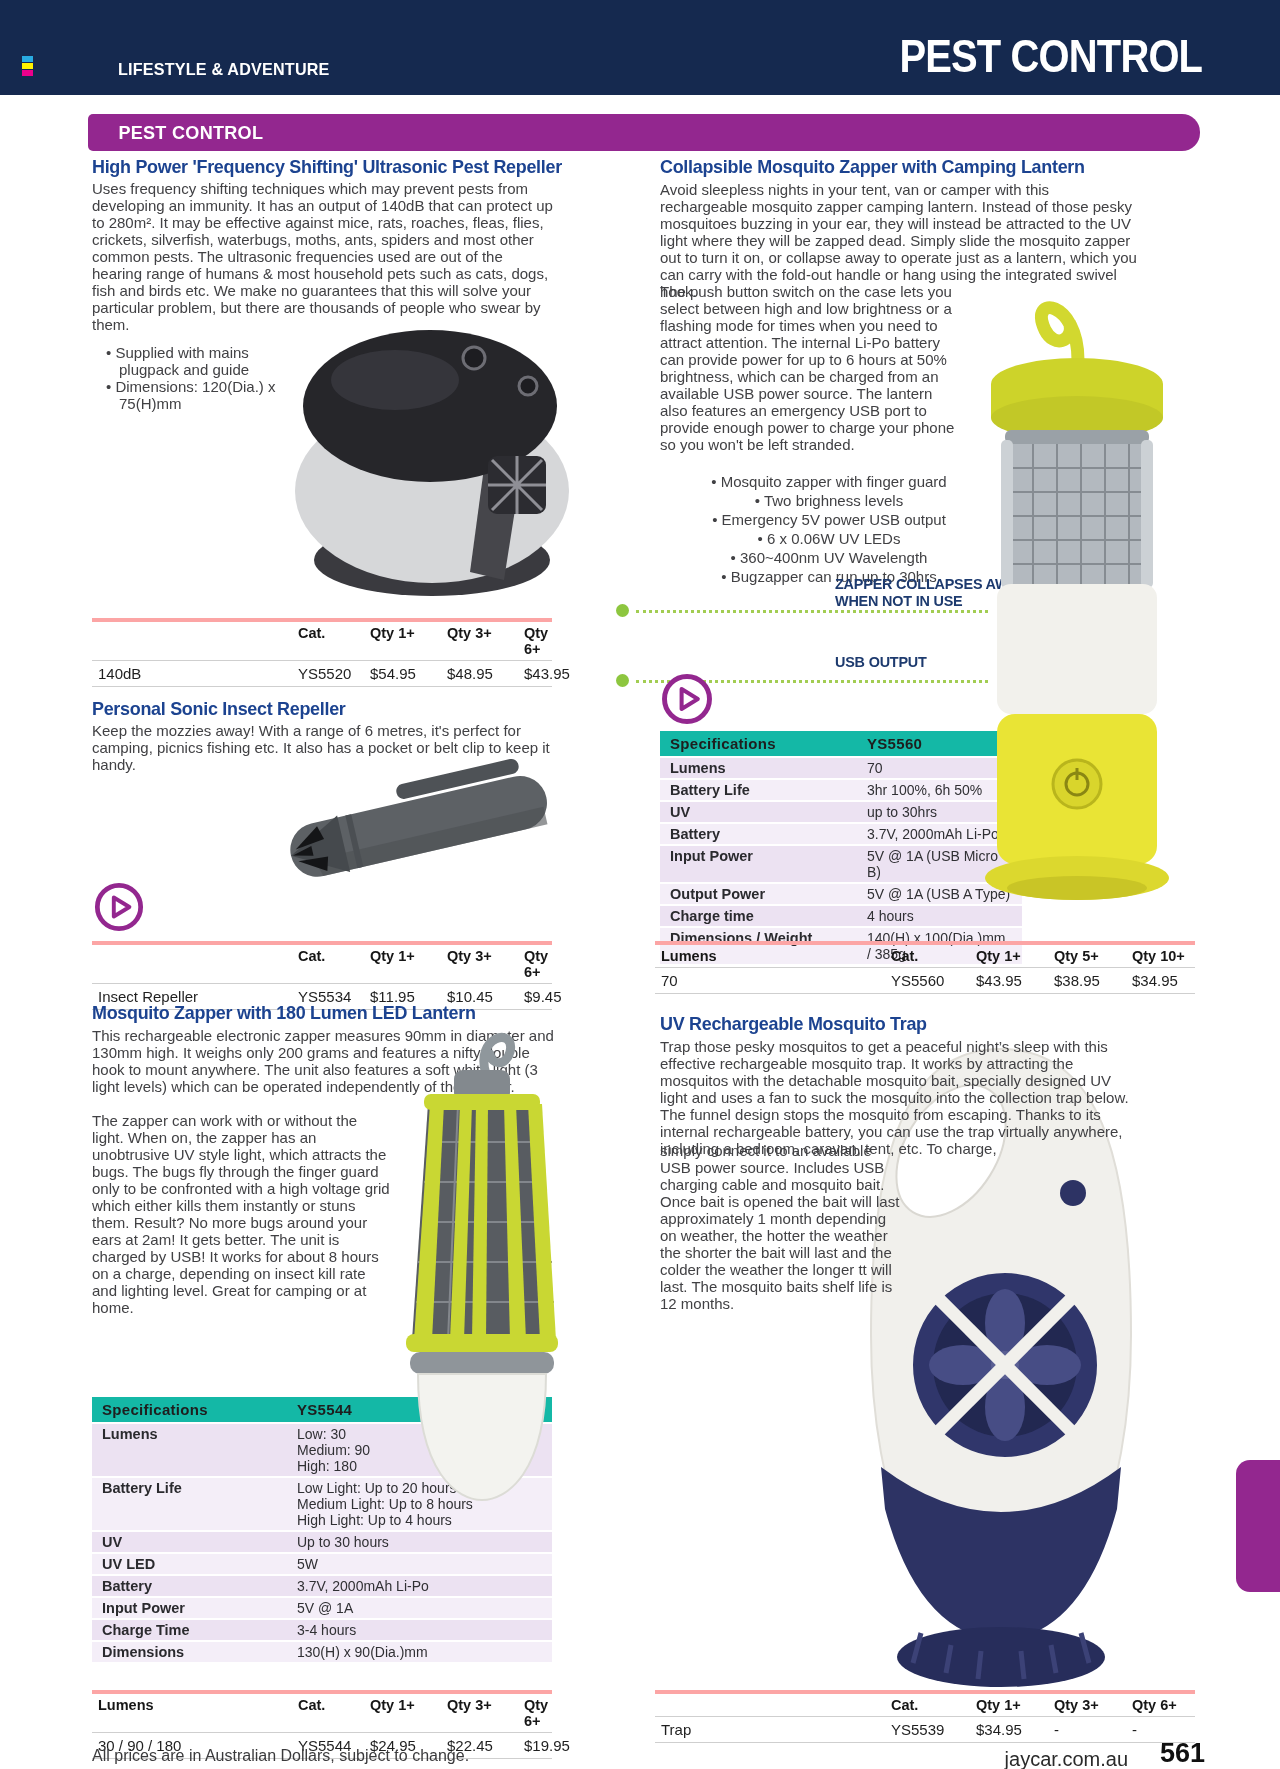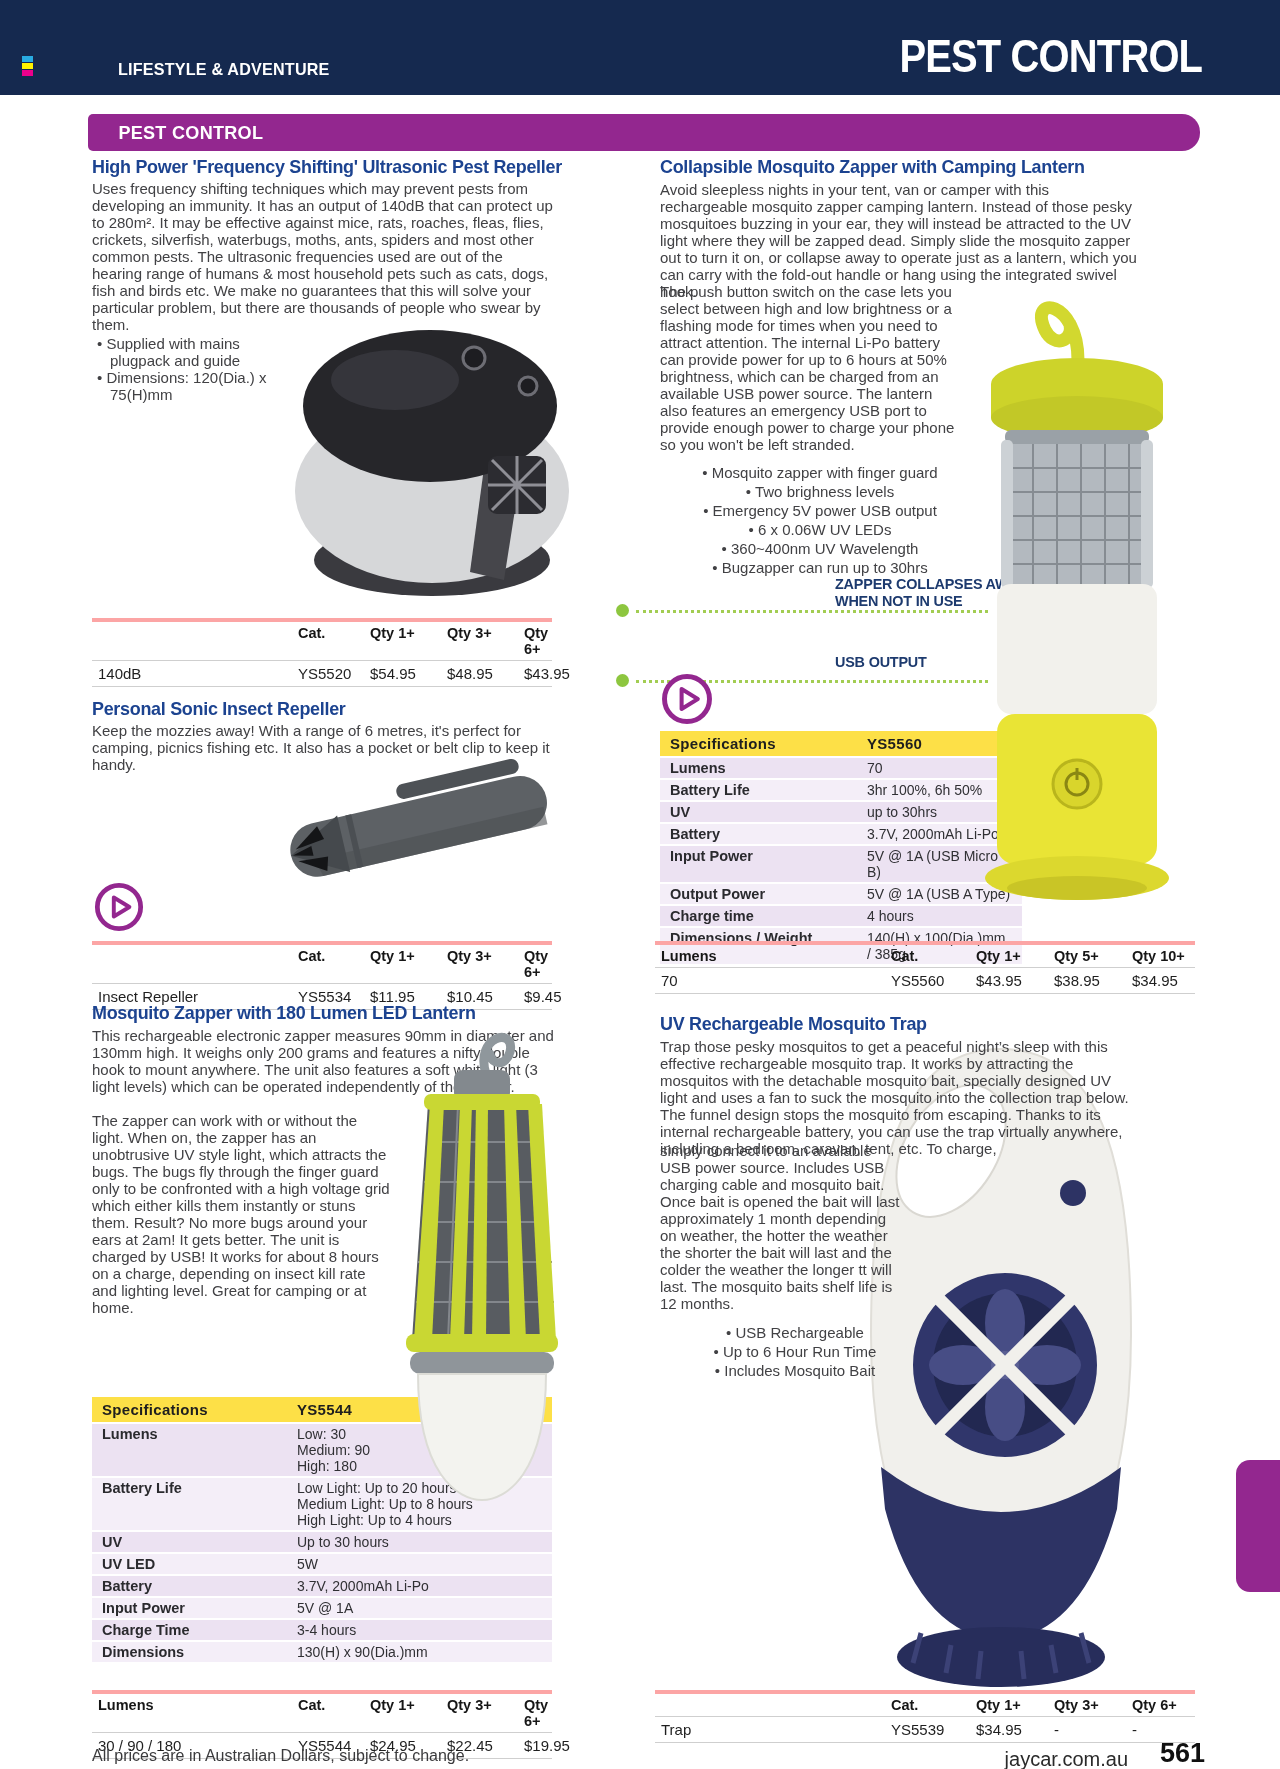--- a/index.html
+++ b/index.html
@@ -17,38 +17,38 @@
   .bigtitle{position:absolute;right:78px;top:28px;font-weight:900;font-size:47px;color:#fff;
             letter-spacing:-1px;transform:scaleX(.85);transform-origin:right;white-space:nowrap;}
   .band{position:absolute;left:88px;top:114px;width:1112px;height:37px;background:#93278f;
         border-radius:5px 18px 18px 5px;z-index:1;}
   .band span{display:block;font-weight:900;font-size:19px;line-height:37px;color:#fff;
              padding-left:32px;letter-spacing:.3px;transform:scaleX(.95);transform-origin:left;}
   
   .ptitle{font-weight:700;font-size:18.5px;line-height:22px;color:#1c4390;letter-spacing:-.3px;
           white-space:nowrap;transform:scaleX(.97);transform-origin:left;}
   .body{font-size:15px;line-height:17px;color:#414144;}
-  ul.blist{list-style:none;margin:5px;padding:0;font-size:15px;line-height:17px;color:#414144;}
+  ul.blist{list-style:none;margin:14px;padding:0;font-size:15px;line-height:17px;color:#414144;}
   ul.blist li{padding-left:13px;text-indent:-13px;}
   ul.blist li::before{content:"• ";}
   ul.sp li{line-height:19px;text-align:center;}
   
   .ptable{position:absolute;border-top:4px solid #fca5a5;z-index:1;background:transparent;}
   .hrow,.drow{display:grid;align-items:baseline;}
   .lcols{grid-template-columns:200px 72px 77px 77px 1fr;}
   .rcols{grid-template-columns:230px 85px 78px 78px 1fr;}
   .hrow{border-bottom:1px solid #cfcfcf;font-weight:700;font-size:14.5px;color:#161616;padding:3px 0 3px 6px;}
   .drow{border-bottom:1px solid #cfcfcf;font-size:15px;color:#1f1f1f;padding:4px 0 4px 6px;}
   
   .spec{position:absolute;z-index:1;}
   .srow{display:grid;margin-bottom:2px;}
   .scl{grid-template-columns:195px 1fr;}
   .scr{grid-template-columns:197px 1fr;}
   .srow>div{padding:2px 10px;}
-  .shead{background:#fde047;}
+  .shead{background:#14b8a6;}
   .shead div{font-weight:700;font-size:15px;color:#1e1e1e;letter-spacing:.3px;padding:4px 10px;}
   .rodd{background:#ece2f2;}
   .reven{background:#f4eef8;}
   .lab{font-weight:700;font-size:14.5px;color:#2a2a2e;}
   .val{font-size:14px;line-height:16px;color:#303034;white-space:pre-line;}
   
   .callout{position:absolute;font-weight:800;font-size:15px;line-height:16.5px;color:#1d3a6e;
            letter-spacing:-.2px;white-space:pre-line;z-index:1;transform:scaleX(.96);transform-origin:left;}
   .leader{position:absolute;border-top:3px dotted #a2cd52;z-index:1;}
   .gdot{position:absolute;width:13px;height:13px;border-radius:50%;background:#8dc63f;z-index:1;}
@@ -360,25 +360,20 @@
       <div>YS5560</div>
       <div>$43.95</div>
       <div>$38.95</div>
       <div>$34.95</div>
     </div>
   </div>
 
   <div class="txt ptitle" style="left:660px;top:1013px">UV Rechargeable Mosquito Trap</div>
   <div class="txt body" style="left:660px;top:1038px;width:480px">Trap those pesky mosquitos to get a peaceful night’s sleep with this effective rechargeable mosquito trap. It works by attracting the mosquitos with the detachable mosquito bait, specially designed UV light and uses a fan to suck the mosquito into the collection trap below. The funnel design stops the mosquito from escaping. Thanks to its internal rechargeable battery, you can use the trap virtually anywhere, including a bedroom, caravan, tent, etc. To charge,</div>
   <div class="txt body" style="left:660px;top:1142px;width:245px">simply connect it to an available USB power source. Includes USB charging cable and mosquito bait. Once bait is opened the bait will last approximately 1 month depending on weather, the hotter the weather the shorter the bait will last and the colder the weather the longer tt will last. The mosquito baits shelf life is 12 months.</div>
-  <ul class="blist sp txt" style="left:660px;top:1318px;width:260px">
-    <li>USB Rechargeable</li>
-    <li>Up to 6 Hour Run Time</li>
-    <li>Includes Mosquito Bait</li>
-  </ul>
 
   <div class="sidetab"></div>
 
   <div class="ptable" style="left:655px;top:1690px;width:540px">
     <div class="hrow rcols">
       <div></div>
       <div>Cat.</div>
       <div>Qty 1+</div>
       <div>Qty 3+</div>
       <div>Qty 6+</div>

